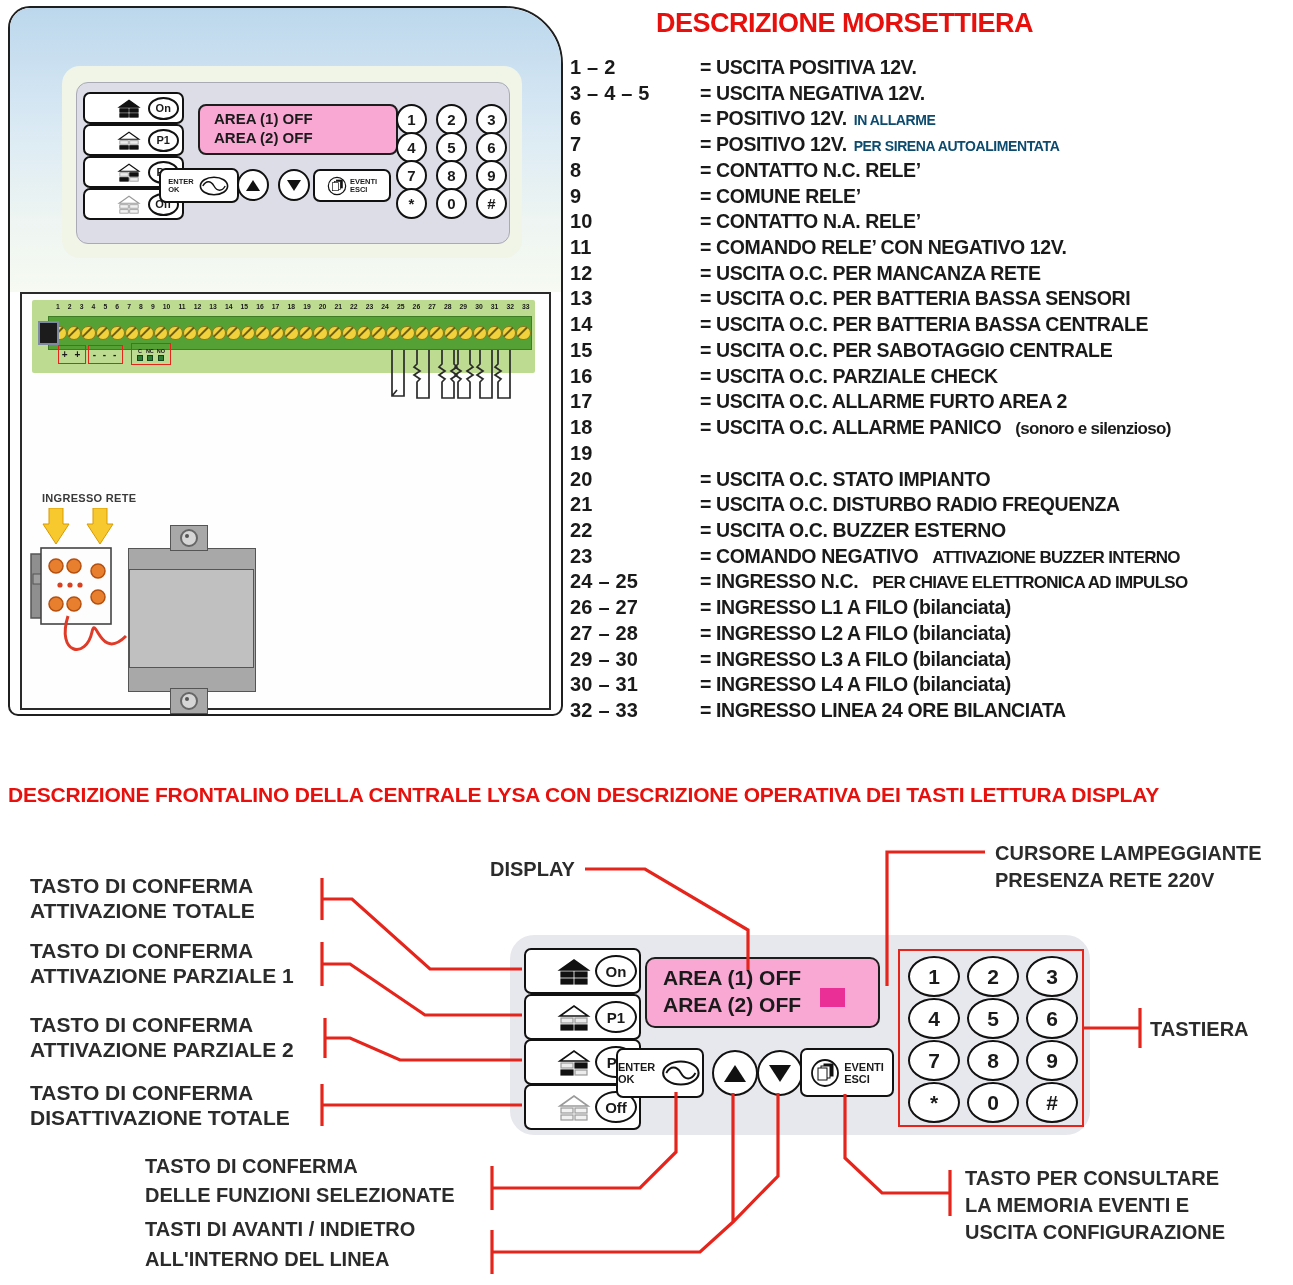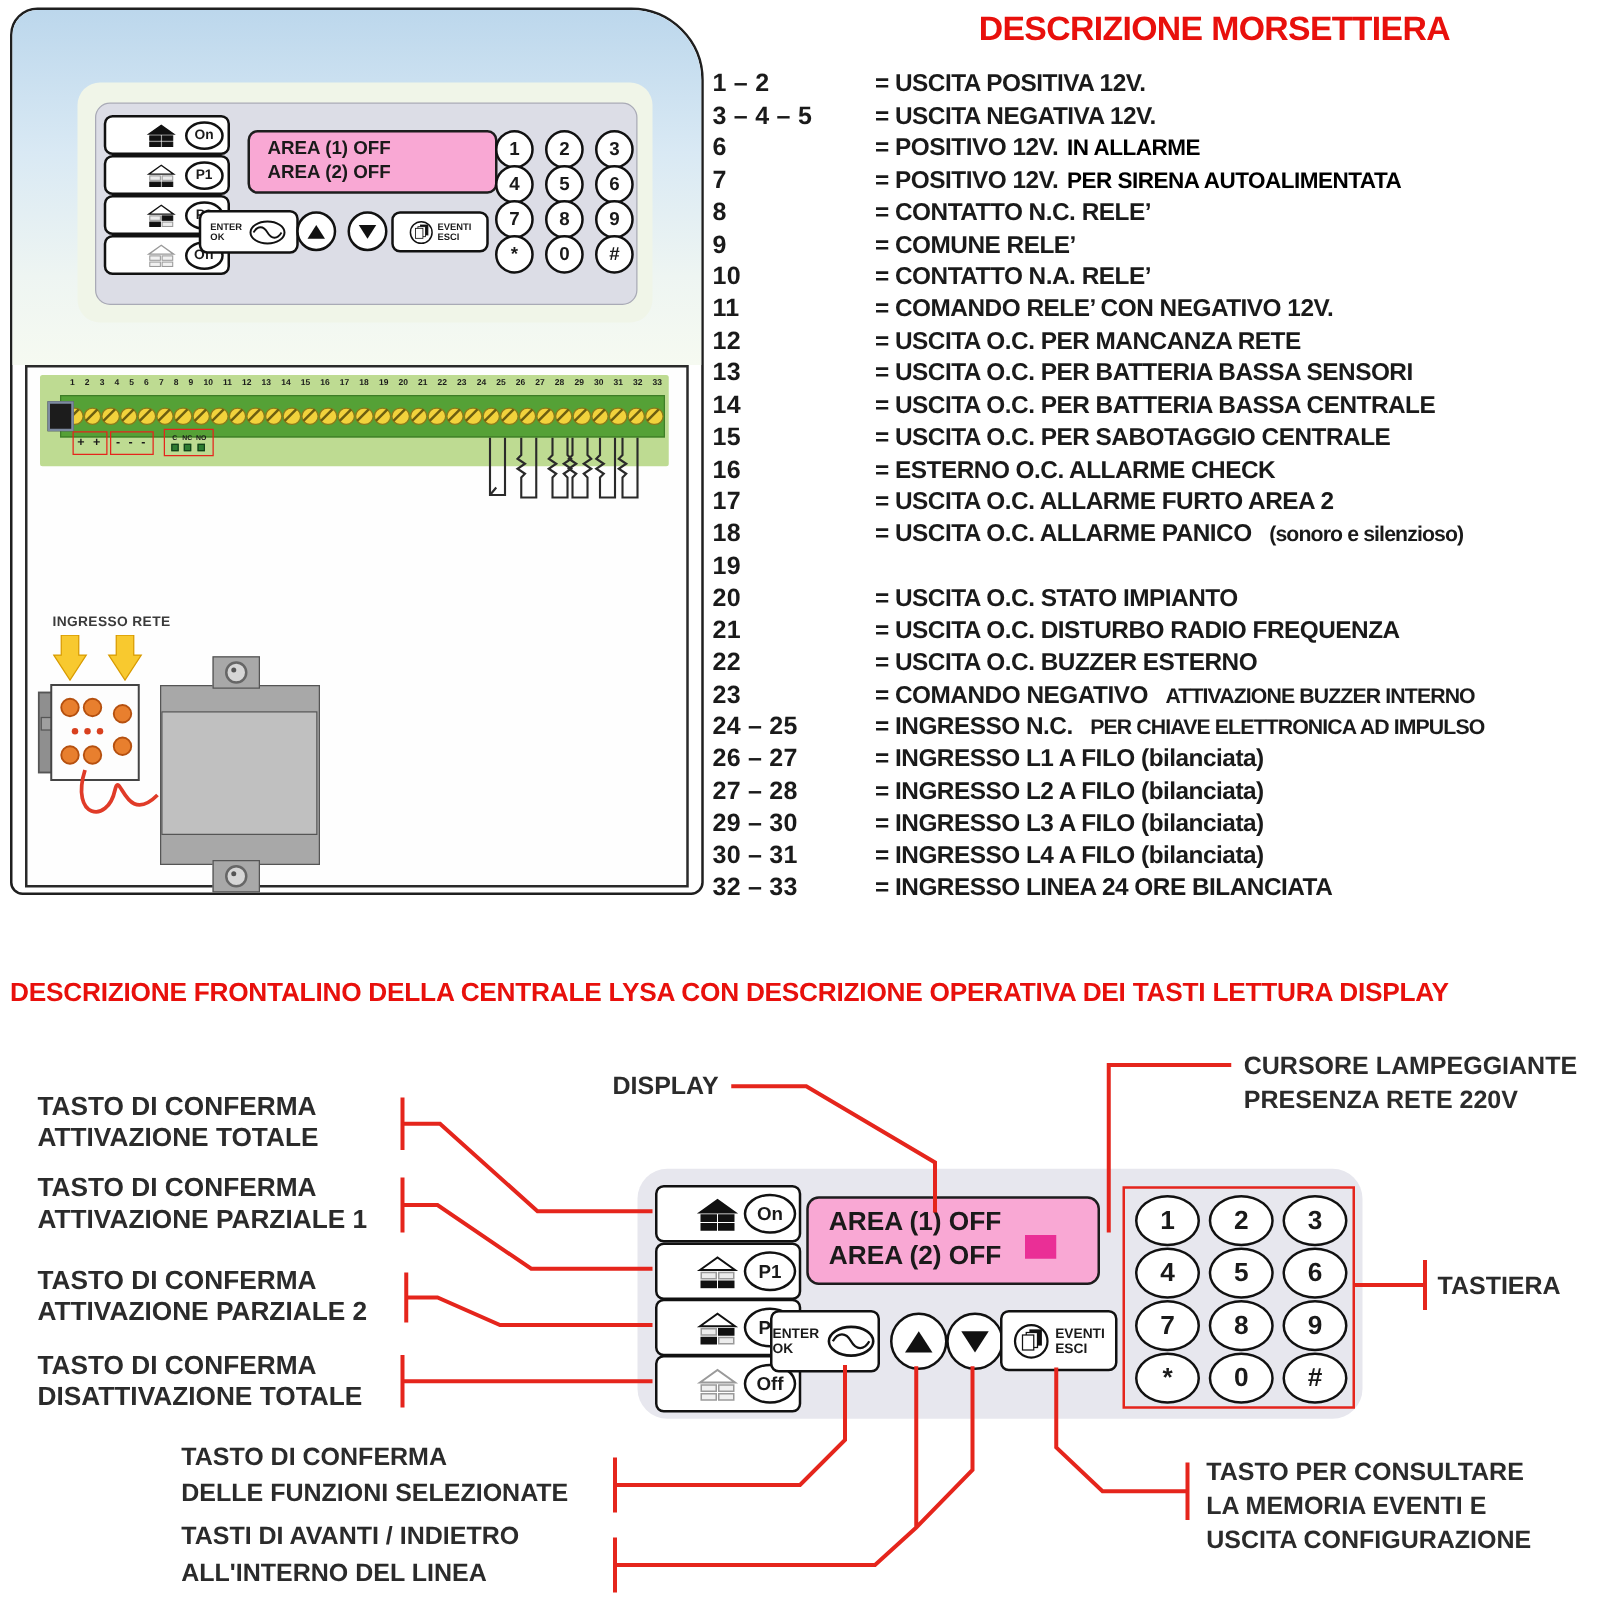--- a/index.html
+++ b/index.html
@@ -67,26 +67,26 @@
 
   
   .ingresso{left:32px;top:484px;font-size:11px;font-weight:700;color:#3a3a3a;letter-spacing:0.3px;}
   .transformer{left:118px;top:540px;width:126px;height:142px;background:#a8a8a8;border:1.5px solid #555;}
   .transformer-core{left:0px;top:20px;width:123px;height:97px;background:#c0c0c0;border:1.5px solid #555;}
   .ttab{width:36px;height:24px;background:#a8a8a8;border:1.5px solid #555;display:flex;align-items:center;justify-content:center;}
   .tscrew{width:14px;height:14px;border-radius:50%;background:#d6d6d6;border:2px solid #666;position:relative;}
   .tscrew::after{content:"";position:absolute;left:3px;top:3px;width:4px;height:4px;border-radius:50%;background:#555;}
 
   
-  .list-title{left:690px;top:8px;width:470px;text-align:right;font-size:27px;font-weight:700;color:#e8100c;letter-spacing:-0.5px;}
+  .list-title{left:656px;top:8px;width:470px;text-align:left;font-size:27px;font-weight:700;color:#e8100c;letter-spacing:-0.5px;}
   .tlist{left:570px;top:56px;font-weight:700;}
   .lrow{display:flex;align-items:baseline;height:25.72px;white-space:nowrap;}
   .lnum{width:130px;flex:none;font-size:20px;letter-spacing:0.2px;}
   .ldesc{font-size:19.5px;letter-spacing:-0.4px;}
-  .seg-red{color:#000000;margin-left:7px;font-size:18px;letter-spacing:-0.4px;}
+  .seg-red{color:#0c4a6e;margin-left:7px;font-size:14px;letter-spacing:-0.4px;}
   .seg-narrow{margin-left:7px;font-size:17px;letter-spacing:-0.7px;}
 
   
   .subtitle{left:8px;top:783px;width:1285px;font-size:21px;font-weight:700;color:#e8100c;letter-spacing:-0.2px;}
 
   
   .bpanel{left:510px;top:935px;width:580px;height:200px;background:#e7e7ee;border-radius:24px;}
   .cursor{left:820px;top:988px;width:25px;height:19px;background:#ea2f96;}
   .kp-box{left:898px;top:949px;width:182px;height:174px;border:2.5px solid #e5251c;}
 
@@ -410,21 +410,21 @@
       <span class="seg-narrow"></span>
     </div>
       <div class="lrow">
       <span class="lnum">15</span>
       <span class="ldesc">= USCITA O.C. PER SABOTAGGIO CENTRALE</span>
       <span class="seg-red"></span>
       <span class="seg-narrow"></span>
     </div>
       <div class="lrow">
       <span class="lnum">16</span>
-      <span class="ldesc">= ESTERNO O.C. ALLARME CHECK</span>
+      <span class="ldesc">= USCITA O.C. PARZIALE CHECK</span>
       <span class="seg-red"></span>
       <span class="seg-narrow"></span>
     </div>
       <div class="lrow">
       <span class="lnum">17</span>
       <span class="ldesc">= USCITA O.C. ALLARME FURTO AREA 2</span>
       <span class="seg-red"></span>
       <span class="seg-narrow"></span>
     </div>
       <div class="lrow">

